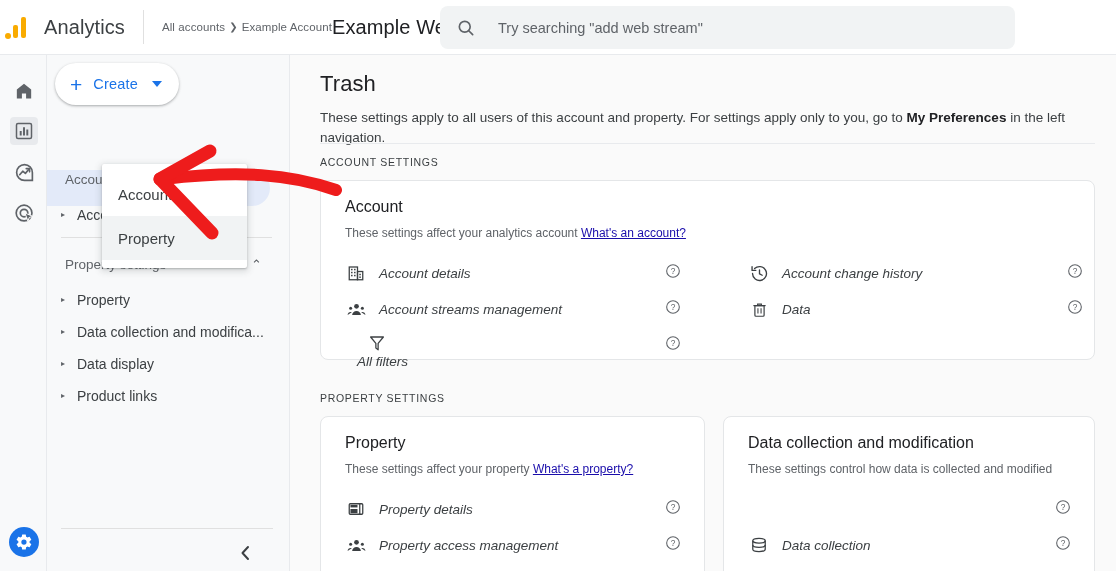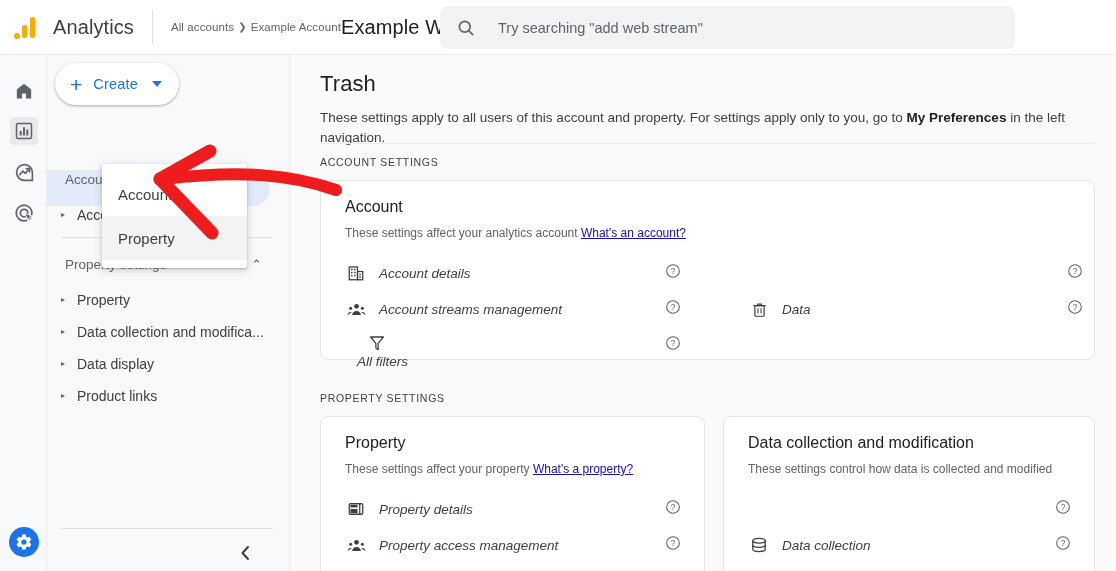--- a/index.html
+++ b/index.html
@@ -14,21 +14,21 @@
 
   #app { position: relative; width: 1116px; height: 571px; background: #fff; }
 
   
   #topbar {
     position: absolute; left: 0; top: 0; width: 1116px; height: 55px;
     background: #fff;
     border-bottom: 1px solid #e8eaed;
     display: flex; align-items: center;
   }
-  #brand { display: flex; align-items: center; padding-left: 13px; }
+  #brand { display: flex; align-items: center; padding-left: 4px; }
   #ga-logo { width: 28px; height: 28px; position: relative; }
   #ga-logo .bar { position: absolute; bottom: 3px; border-radius: 2px; }
   #ga-logo .b1 { left: 1px;  width: 5px; height: 7px;  background: #f9ab00; border-radius: 50%; bottom: 2px; width:6px; height:6px;}
   #ga-logo .b2 { left: 9px;  width: 5px; height: 13px; background: #f9ab00; }
   #ga-logo .b3 { left: 17px; width: 5px; height: 21px; background: #f9ab00; }
   #brand-name {
     font-size: 20px; color: #3c4043; margin-left: 12px; letter-spacing: .1px;
   }
   #brand-divider { width: 1px; height: 34px; background: #e0e0e0; margin-left: 18px; }
 
@@ -405,20 +405,30 @@
         </span>
         <span class="r-label">All filters</span>
       </div>
       <div class="help" style="left:344px; top:154px;">
         <svg width="16" height="16" viewBox="0 0 24 24">
             <circle cx="12" cy="12" r="9.5" fill="none" stroke="#5f6368" stroke-width="1.6"></circle>
             <text x="12" y="16.6" font-size="12.5" fill="#5f6368" text-anchor="middle" font-family="Liberation Sans, sans-serif">?</text>
           </svg>
       </div>
 
+      <div class="row" style="left:427px; top:79px;">
+        <span class="r-icon">
+          <svg width="19" height="19" viewBox="0 0 24 24">
+            <path d="M3.2 12a8.8 8.8 0 1 0 2.6-6.2" fill="none" stroke="#3c4043" stroke-width="1.7" stroke-linecap="round"></path>
+            <polyline points="2.6,3.4 2.6,8.1 7.3,8.1" fill="none" stroke="#3c4043" stroke-width="1.7" stroke-linecap="round" stroke-linejoin="round"></polyline>
+            <polyline points="12,7.6 12,12.3 15.4,14.2" fill="none" stroke="#3c4043" stroke-width="1.7" stroke-linecap="round"></polyline>
+          </svg>
+        </span>
+        <span class="r-label">Account change history</span>
+      </div>
       <div class="help" style="left:746px; top:82px;">
         <svg width="16" height="16" viewBox="0 0 24 24">
             <circle cx="12" cy="12" r="9.5" fill="none" stroke="#5f6368" stroke-width="1.6"></circle>
             <text x="12" y="16.6" font-size="12.5" fill="#5f6368" text-anchor="middle" font-family="Liberation Sans, sans-serif">?</text>
           </svg>
       </div>
 
       <div class="row" style="left:427px; top:115px;">
         <span class="r-icon">
           <svg width="17" height="17" viewBox="0 0 24 24">

